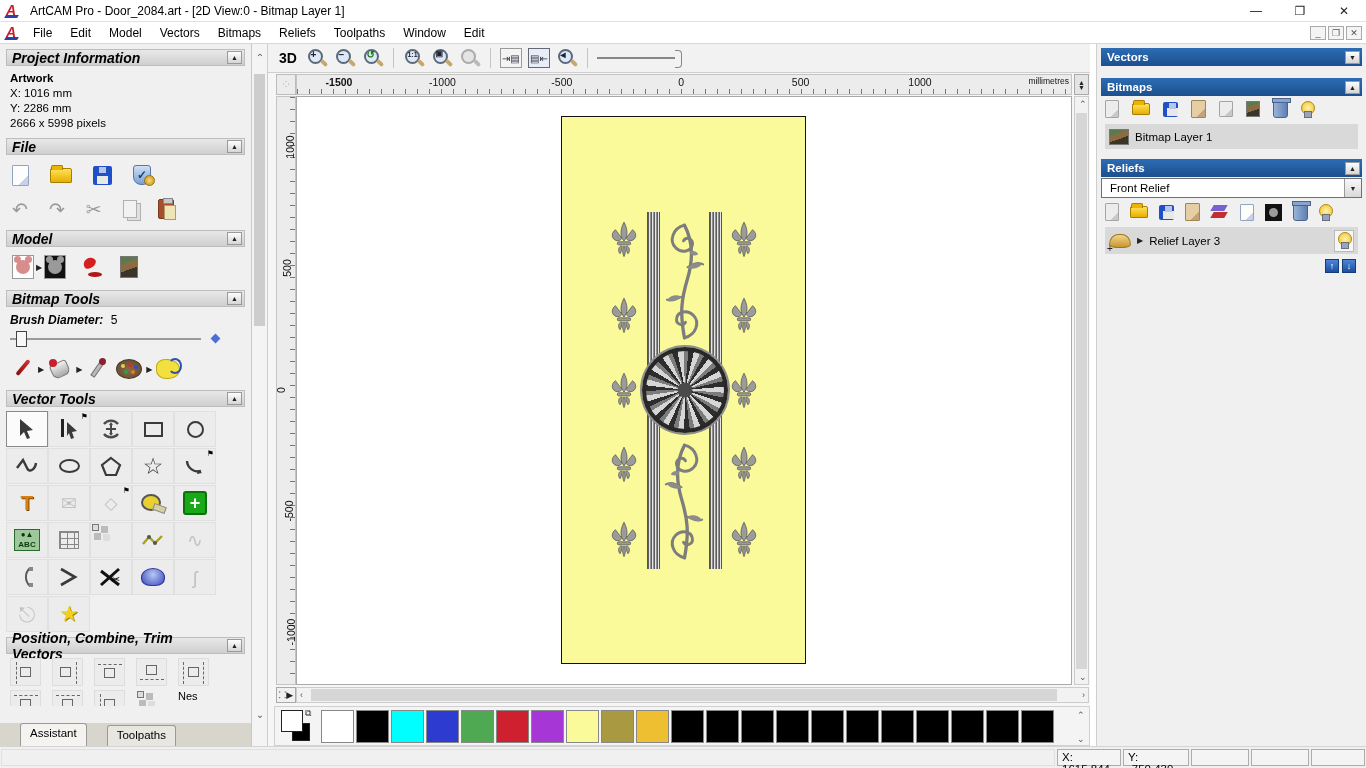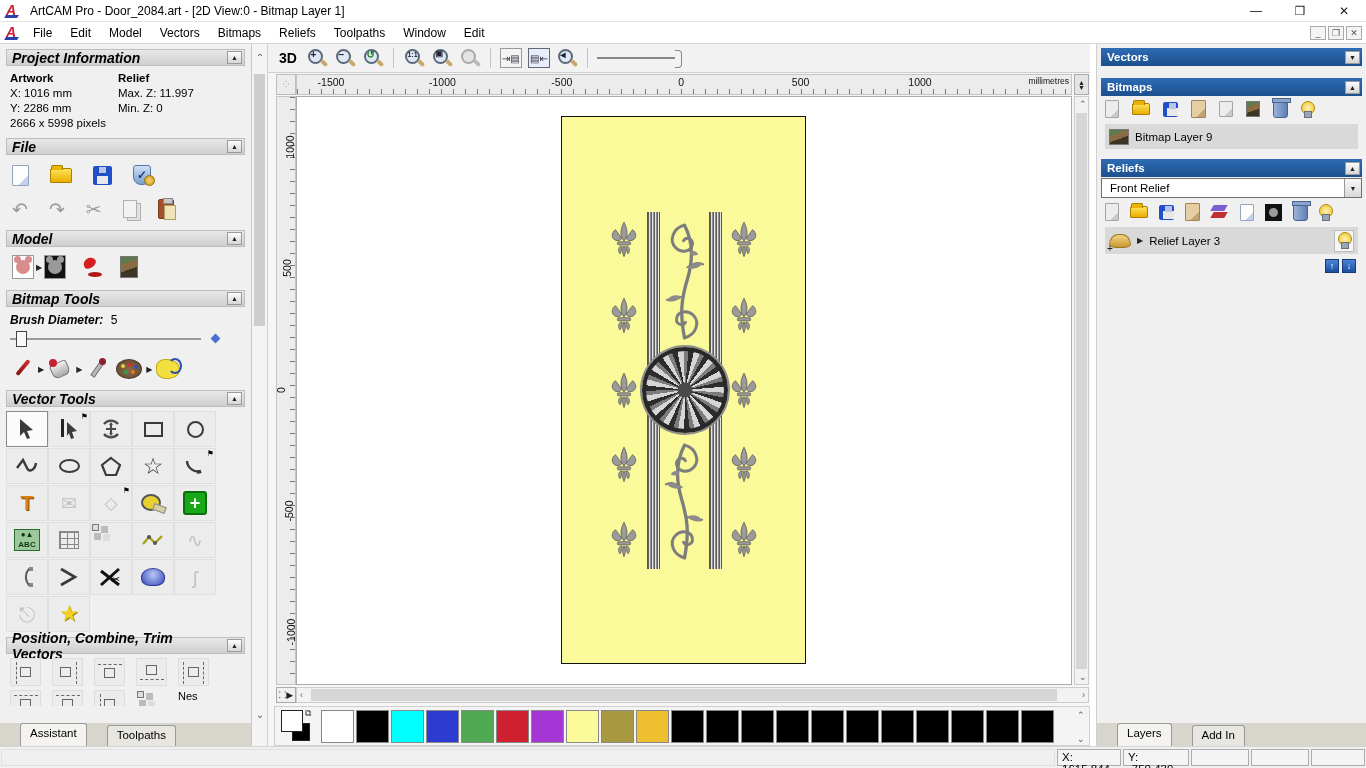--- a/index.html
+++ b/index.html
@@ -286,25 +286,20 @@
     <b>Project Information</b>
     <span class="colbtn">▲</span>
   </div>
   <div class="pi-grid">
     <div class="pi-col1">
       <b>Artwork</b><br>
       <span>X: 1016 mm</span><br>
       <span>Y: 2286 mm</span><br>
       <span>2666 x 5998 pixels</span>
     </div>
-    <div>
-      <b>Relief</b><br>
-      <span>Max. Z: 11.997</span><br>
-      <span>Min. Z: 0</span>
-    </div>
   </div>
 
   <div class="sechdr">
     <b>File</b>
     <span class="colbtn">▲</span>
   </div>
   <div class="icorow">
     <span class="ic i-page"></span>
     <span class="ic i-folder"></span>
     <span class="ic i-floppy"></span>
@@ -567,21 +562,21 @@
         <span class="sym">◂</span>
       </span>
     <span class="vsep"></span>
     <span class="tbslider"></span>
   </div>
 
   <div id="rcorner">⁘</div>
   <div id="hruler">
     <div class="ticks"></div>
     <span id="hunits">millimetres</span>
-  <span class="htick" style="left: 34px;">-1500</span>
+  <span class="htick" style="left: 42px; font-weight: bold;">-1500</span>
       <span class="htick" style="left: 145.4px;">-1000</span>
       <span class="htick" style="left: 264.8px;">-500</span>
       <span class="htick" style="left: 384.2px;">0</span>
       <span class="htick" style="left: 503.6px;">500</span>
       <span class="htick" style="left: 623px;">1000</span>
     </div>
   <div id="unitbtn">▲<br>▼</div>
   <div id="vruler">
       <div class="ticks"></div>
       <span class="vtick" style="top: 50px;">1000</span>
@@ -702,21 +697,21 @@
     <span class="ic i-folder" style="width:18px;height:12px"></span>
     <span class="ic i-floppy" style="width:15px;height:15px"></span>
     <span class="ic i-page tan" style="width:15px;height:18px"></span>
     <span class="ic i-page gray" style="width:14px;height:16px"></span>
     <span class="ic i-mona" style="width:14px;height:16px"></span>
     <span class="ic i-trash"></span>
     <span class="ic i-bulb"></span>
   </div>
   <div class="layerrow">
     <span class="ic i-mona" style="width:20px;height:16px"></span>
-    <span>Bitmap Layer 9</span>
+    <span>Bitmap Layer 1</span>
   </div>
 
   <div class="bluehdr" style="margin-top:10px">
     <span>Reliefs</span>
     <span class="colbtn">▲</span>
   </div>
   <div class="combo">
     <span class="val">Front Relief</span>
     <span class="btn">▼</span>
   </div>
@@ -737,24 +732,20 @@
     <span>Relief Layer 3</span>
     <span class="bulbbtn">
         <span class="ic i-bulb"></span>
       </span>
   </div>
   <div style="display:flex; justify-content:flex-end; gap:3px; padding:3px 10px">
     <span class="udbtn">↑</span>
     <span class="udbtn">↓</span>
   </div>
 
-  <div class="tabstrip">
-    <span class="tab active">Layers</span>
-    <span class="tab">Add In</span>
-  </div>
 </div>
 
 <div id="statusbar">
   <span class="sfield" id="sf-main"></span>
   <span class="sfield" style="width:64px">X: 1615.844</span>
   <span class="sfield" style="width:66px">Y: -750.439</span>
   <span class="sfield" style="width:58px"></span>
   <span class="sfield" style="width:58px"></span>
   <span class="sfield" style="width:54px"></span>
 </div>

